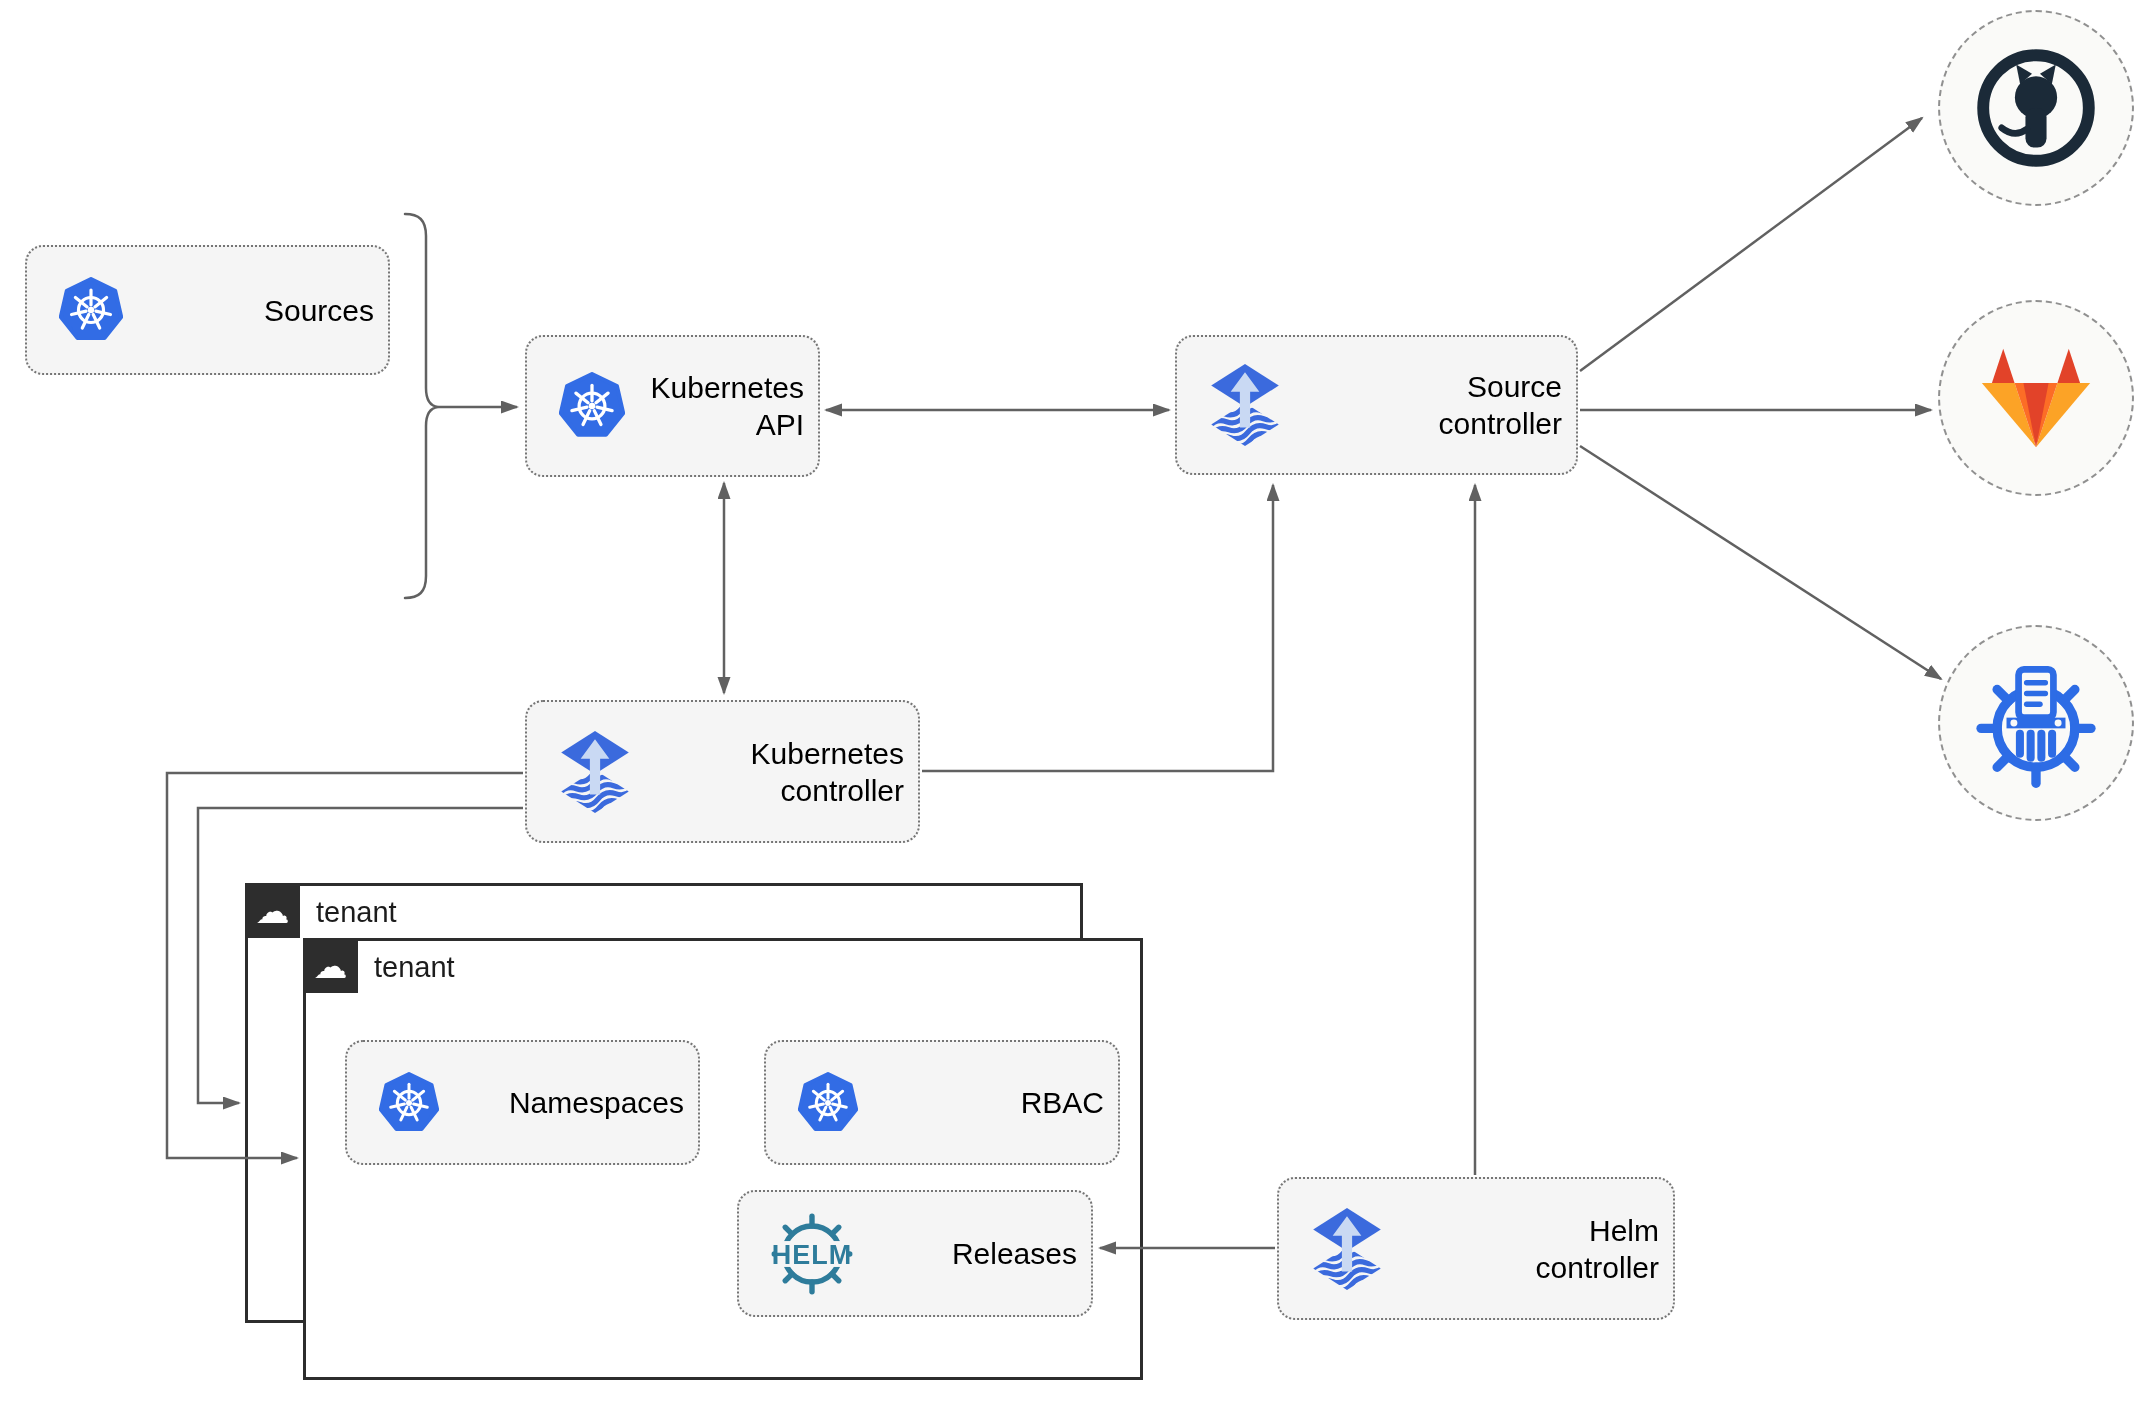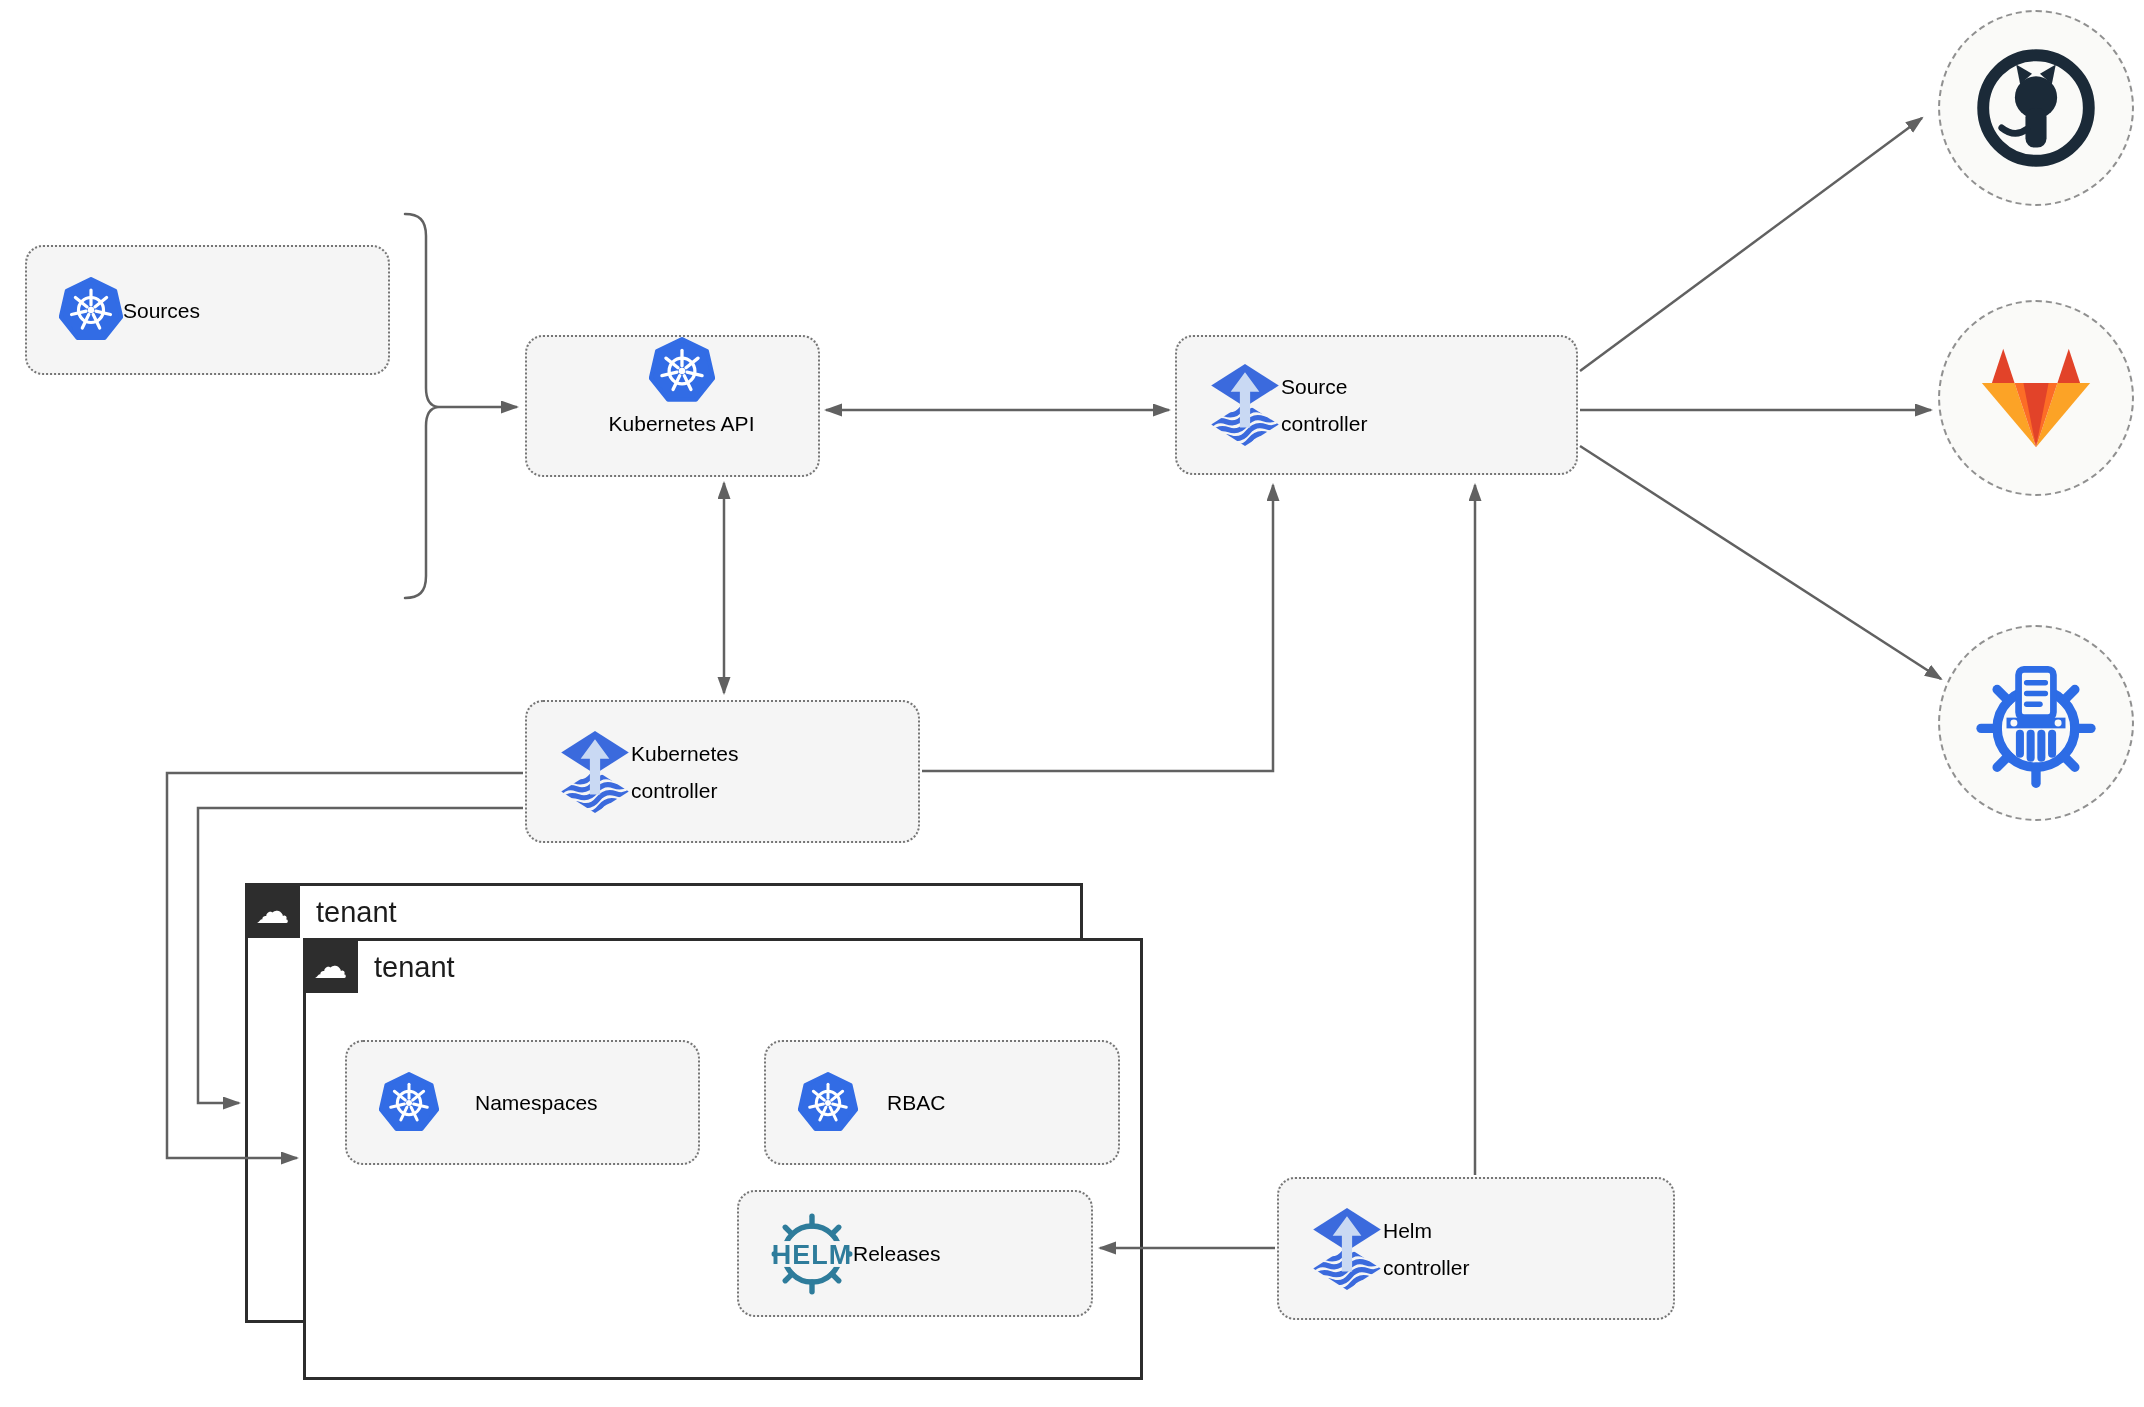--- a/index.html
+++ b/index.html
@@ -25,21 +25,21 @@
   }
   .node{
     position:absolute;box-sizing:border-box;
     background:var(--node-fill);
     border:2px dotted var(--node-border);
     border-radius:18px;
     display:flex;align-items:center;
     padding-left:32px;padding-right:14px;
   }
   .node-label{
-    flex:1;text-align:left;font-size:21px;line-height:37px;
+    flex:1;text-align:right;font-size:30px;line-height:37px;
     white-space:pre-line;color:#000;
   }
   .icon-wrap{flex:0 0 auto;display:flex;align-items:center;justify-content:center;}
   .ext-circle{
     position:absolute;box-sizing:border-box;width:196px;height:196px;border-radius:50%;
     background:var(--circle-fill);border:2px dashed #909090;
     display:flex;align-items:center;justify-content:center;
   }
   .tenant-box{
     position:absolute;box-sizing:border-box;background:#ffffff;
@@ -103,21 +103,21 @@
   <div class="node" style="left:25px;top:245px;width:365px;height:130px;">
     <span class="icon-wrap">
       <svg width="64" height="66" viewBox="0 0 64 66">
           <use href="#k8s-icon"></use>
         </svg>
     </span>
     <span class="node-label">Sources</span>
   </div>
 
 
-  <div class="node" style="left:525px;top:335px;width:295px;height:142px;flex-direction:column;">
+  <div class="node" style="left:525px;top:335px;width:295px;height:142px;">
     <span class="icon-wrap">
       <svg width="66" height="68" viewBox="0 0 64 66">
           <use href="#k8s-icon"></use>
         </svg>
     </span>
     <span class="node-label">Kubernetes API</span>
   </div>
 
   <div class="node" style="left:1175px;top:335px;width:403px;height:140px;">
     <span class="icon-wrap">

